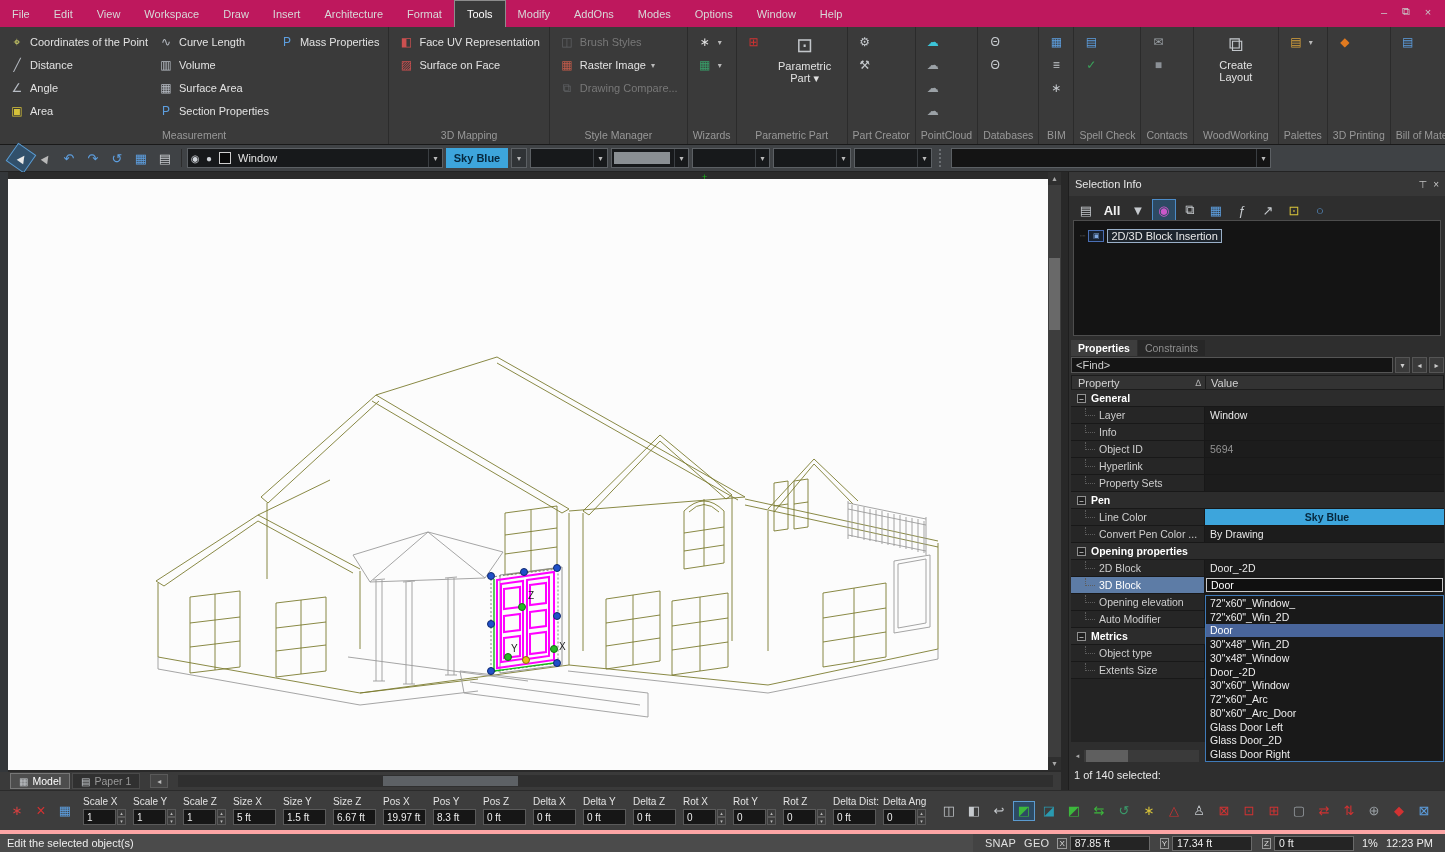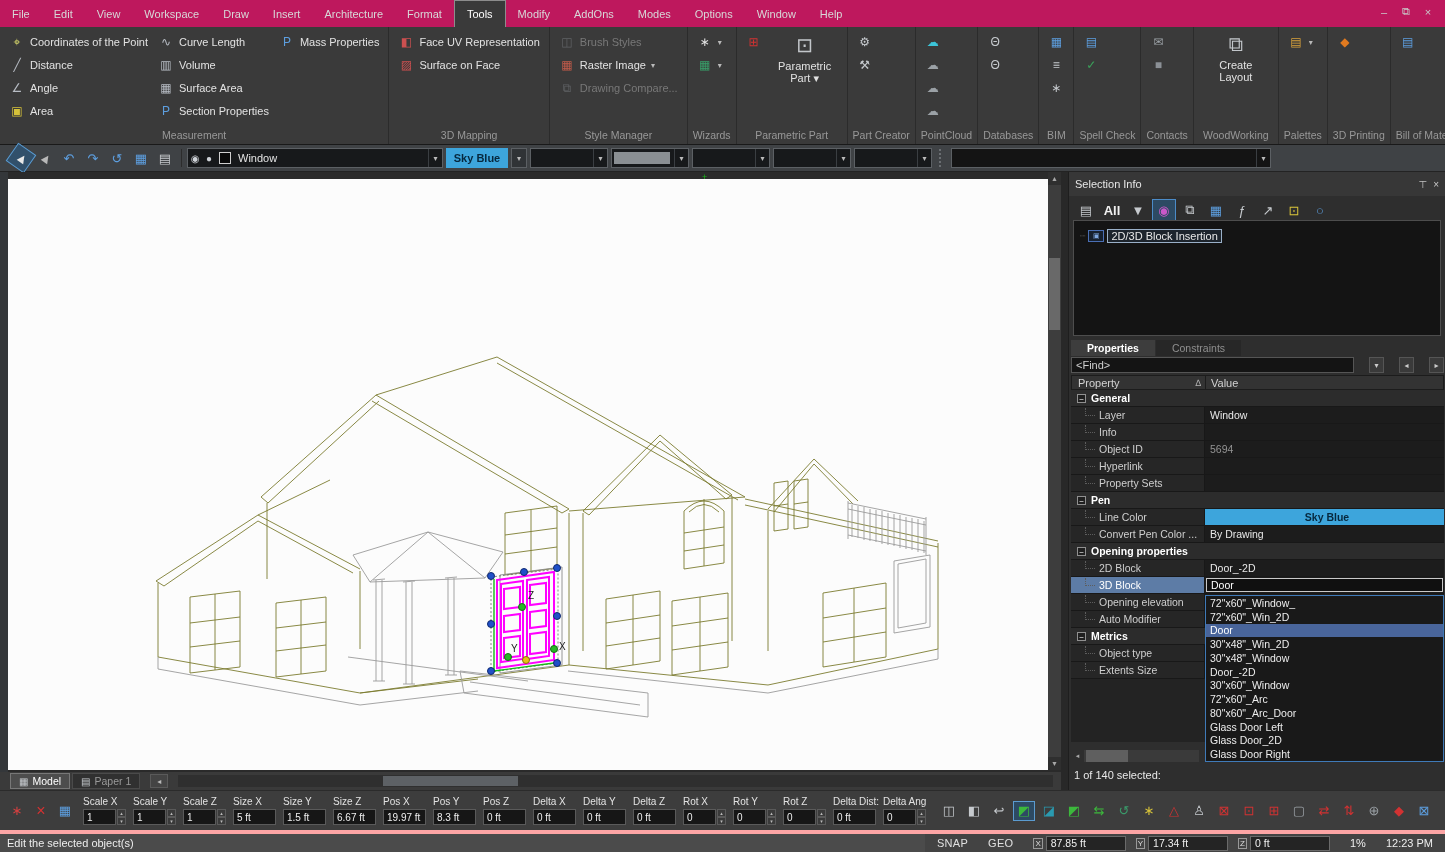--- a/index.html
+++ b/index.html
@@ -55,23 +55,23 @@
   .picons{height:28px;display:flex;align-items:center;gap:2px;padding:0 5px}
   .picon{min-width:24px;height:22px;display:flex;align-items:center;justify-content:center;font-size:13px;color:#cfd3d8;padding:0 2px}
   .picon.sel{background:#2d4a63;border:1px solid #4b8bc8}
   .picon .alltxt{font-weight:bold;font-size:13px;color:#f0f0f0}
   .ptree{position:absolute;left:4px;top:48px;width:368px;height:116px;background:#141414;border:1px solid #4d4d4d}
   .titem{display:flex;align-items:center;margin:8px 0 0 6px;gap:3px}
   .tdash{color:#666;font-size:9px}
   .tico{width:16px;height:12px;border:1px solid #4a6fb5;background:#16202e;color:#7ea7e0;font-size:7px;display:flex;align-items:center;justify-content:center}
   .tlab{border:1px solid #9ab0c8;padding:0 3px;color:#e8e8e8;background:#1d242c}
   .ptabs{position:absolute;left:2px;top:168px;height:16px;display:flex;gap:1px}
-  .ptab{padding:0 16px;display:flex;align-items:center;font-size:10.5px;background:#272727;color:#8f8f8f}
+  .ptab{padding:0 7px;display:flex;align-items:center;font-size:10.5px;background:#272727;color:#8f8f8f}
   .ptab.active{background:#3d3d3d;color:#fff;font-weight:bold}
-  .pfind{position:absolute;left:2px;top:185px;width:373px;height:16px;display:flex;gap:15px}
+  .pfind{position:absolute;left:2px;top:185px;width:373px;height:16px;display:flex;gap:2px}
   .findfield{flex:1;background:#141414;border:1px solid #555;color:#cfcfcf;display:flex;align-items:center;padding-left:4px}
   .minibtn{width:15px;background:#3a3a3a;border:1px solid #555;color:#ccc;font-size:8px;display:flex;align-items:center;justify-content:center}
   .phead{position:absolute;left:2px;top:203px;width:373px;height:15px;display:flex;background:#333;border:1px solid #1c1c1c;color:#d2d2d2}
   .phc1{width:134px;display:flex;align-items:center;padding-left:6px;border-right:1px solid #1c1c1c}
   .phc1 .sort{margin-left:auto;margin-right:4px;font-size:9px;color:#b5b5b5}
   .phc2{flex:1;display:flex;align-items:center;padding-left:5px}
   .prows{position:absolute;left:2px;top:218px;width:373px;height:352px;background:#232323;overflow:hidden}
   .prow{height:17px;display:flex;border-bottom:1px solid #181818;font-size:10.5px}
   .prow.grp{background:#2c2c2c;align-items:center;color:#fff;font-weight:bold}
   .mbox{width:9px;height:9px;border:1px solid #909090;color:#cfcfcf;font-size:8px;line-height:7px;text-align:center;margin:0 5px 0 6px;background:#1f1f1f}
@@ -105,21 +105,21 @@
   .cbl{display:flex;flex-direction:column;margin-left:7px;width:43px;flex:0 0 auto}
   .cbl .flab{font-size:10px;color:#e2e2e2;height:13px;white-space:nowrap}
   .frow{display:flex;height:16px}
   .fval{flex:1;background:#161616;border:1px solid #5a5a5a;font-size:10px;color:#efefef;display:flex;align-items:center;padding-left:3px;overflow:hidden;white-space:nowrap}
   .fspin{width:9px;display:flex;flex-direction:column;margin-left:1px}
   .fspin span{flex:1;background:#3a3a3a;border:1px solid #5a5a5a;font-size:5px;color:#bbb;display:flex;align-items:center;justify-content:center}
   .ricons{display:flex;gap:3px;margin-left:12px;align-items:center}
   
   .statusbar{position:absolute;left:0;top:830px;width:1445px;height:22px;background:#4b4b4b;display:flex;align-items:center;border-top:4px solid #fca5a5}
   .smsg{padding-left:7px;color:#ededed}
-  .sright{margin-left:auto;height:100%;display:flex;align-items:center;gap:20px;background:#434343;padding:0 12px}
+  .sright{margin-left:auto;height:100%;display:flex;align-items:center;gap:8px;background:#434343;padding:0 12px}
   .stog{color:#e0e0e0;letter-spacing:.3px}
   .cfield{display:flex;align-items:center;gap:3px}
   .abadge{font-size:8px;color:#ddd;border:1px solid #999;padding:0 1px;line-height:9px}
   .cval{width:80px;height:15px;background:#242424;border:1px solid #6a6a6a;color:#eee;font-size:10.5px;display:flex;align-items:center;padding-left:4px}
   .szoom,.stime{color:#eee}
   .greencross{position:absolute;left:694px;top:0px;color:#18b818;font-size:9px}
   svg text{font-family:"Liberation Sans",sans-serif}
 </style>
 </head>
 <body>

